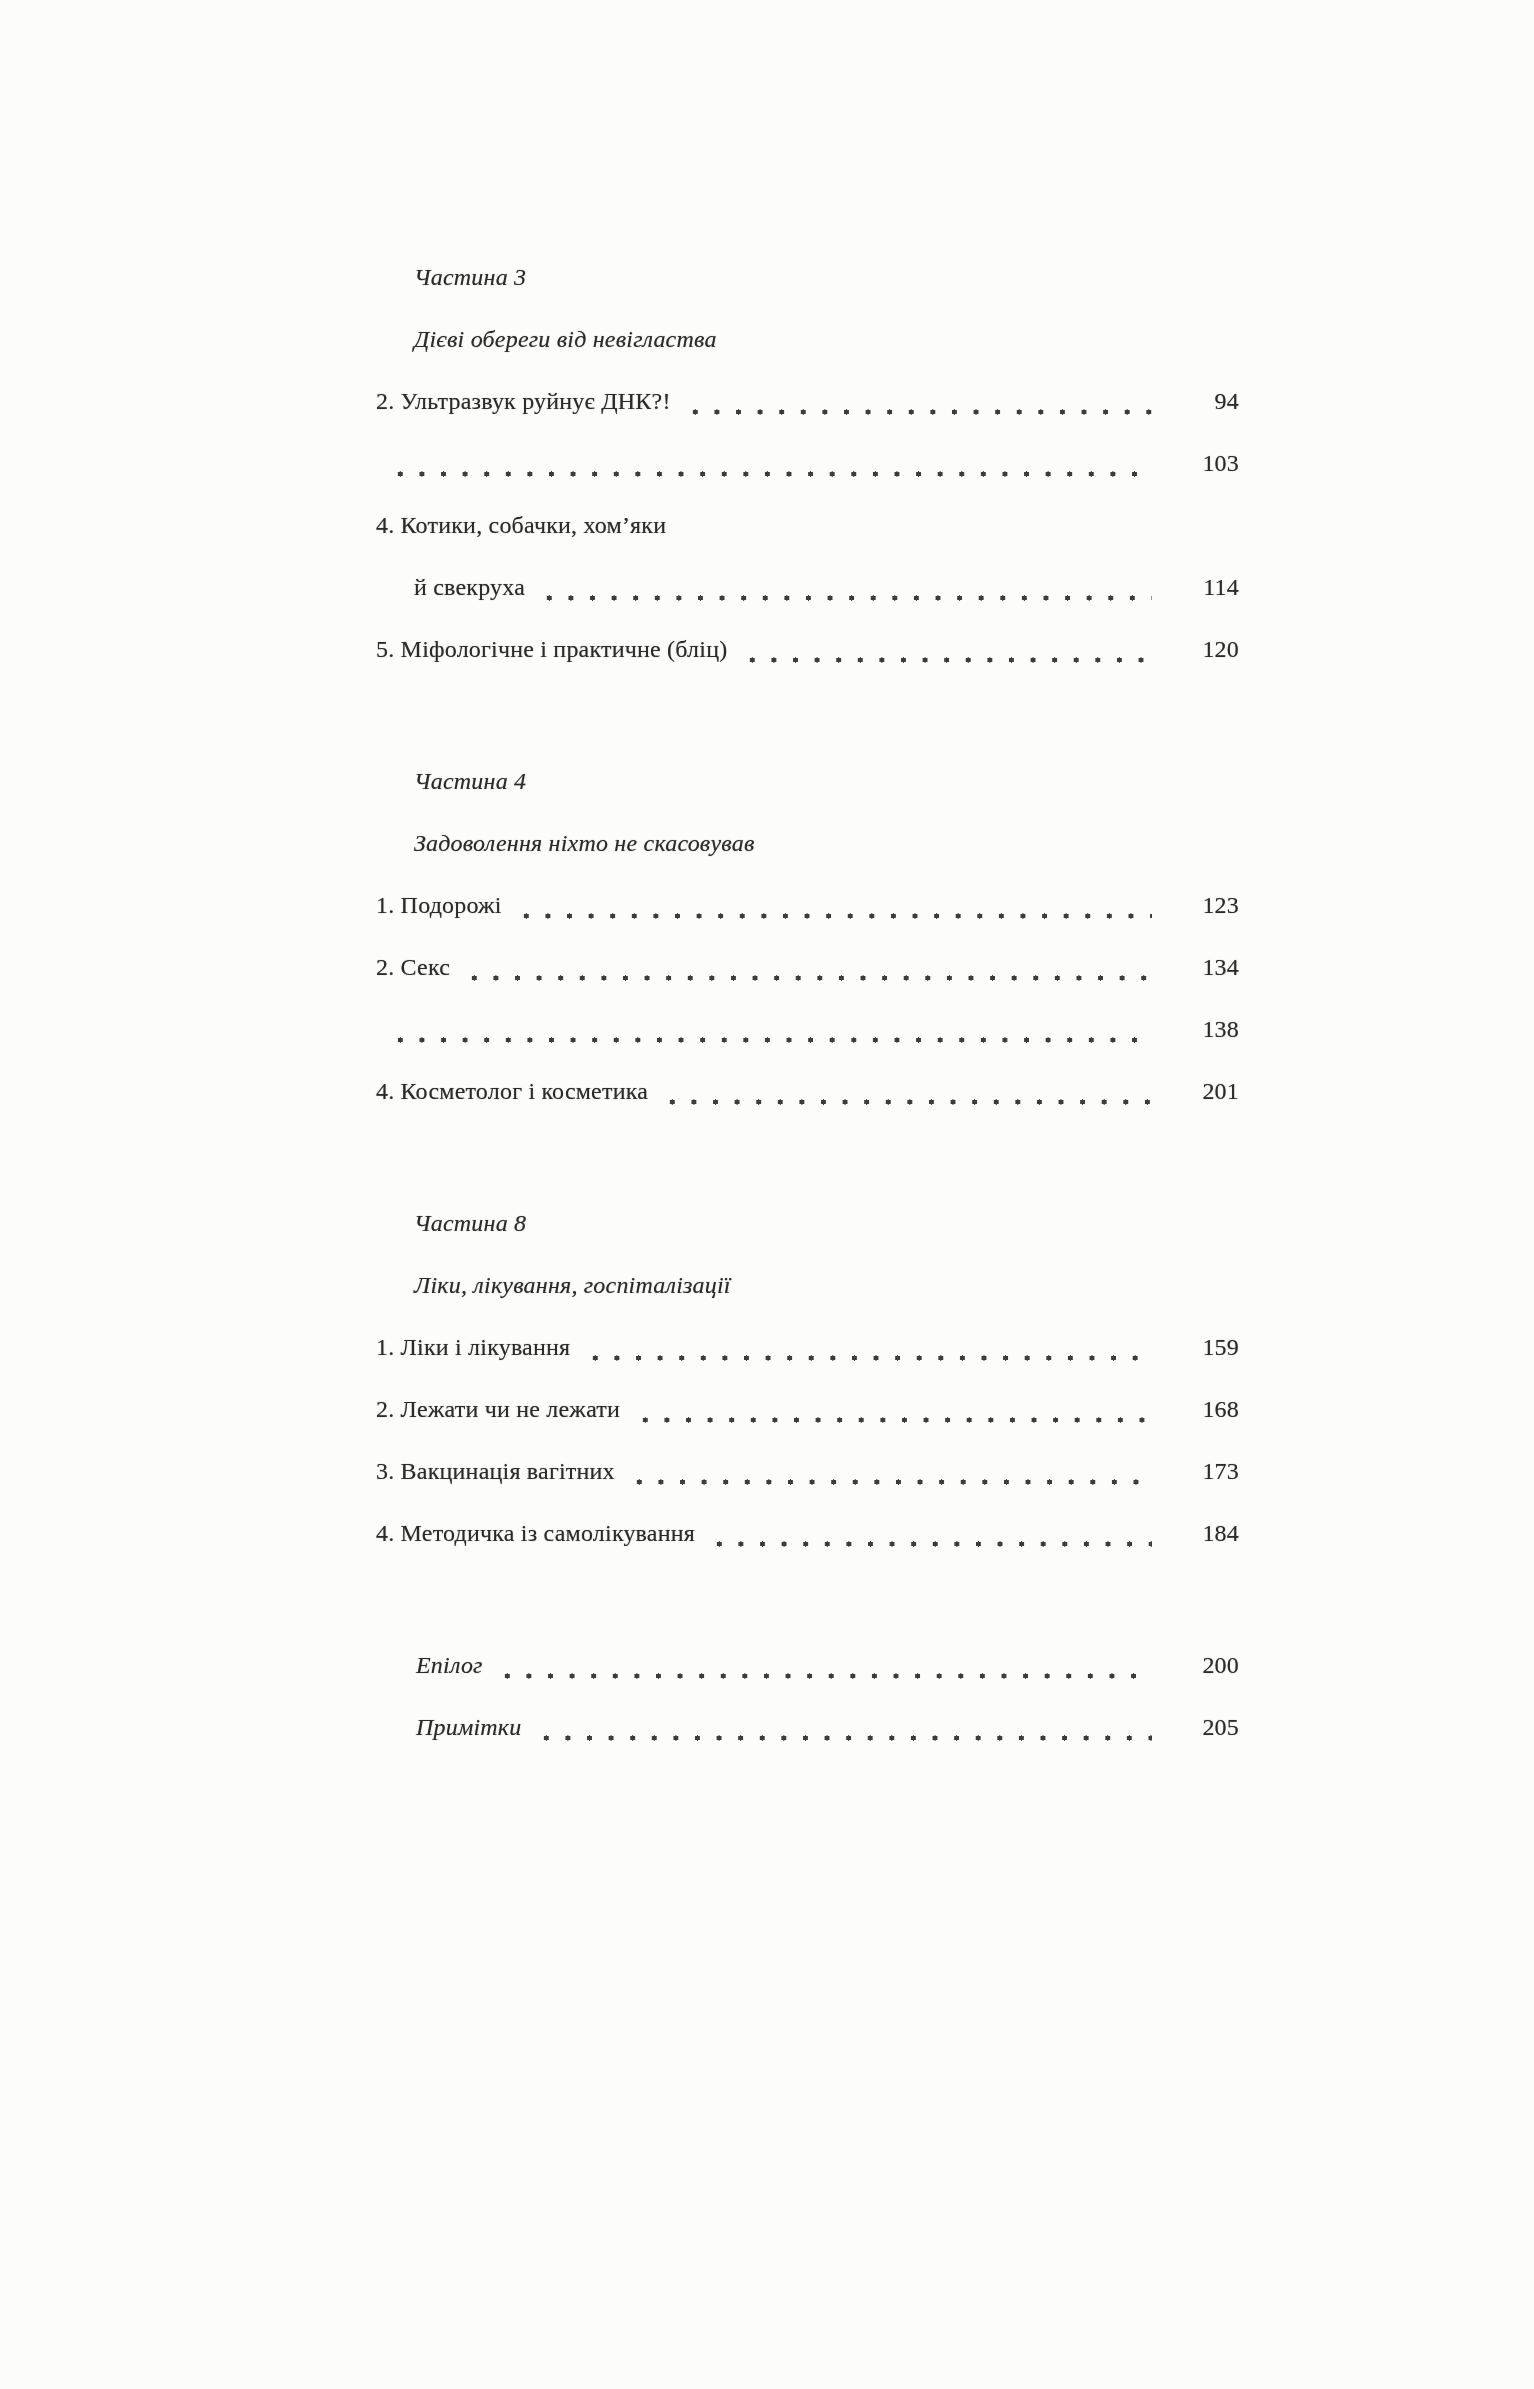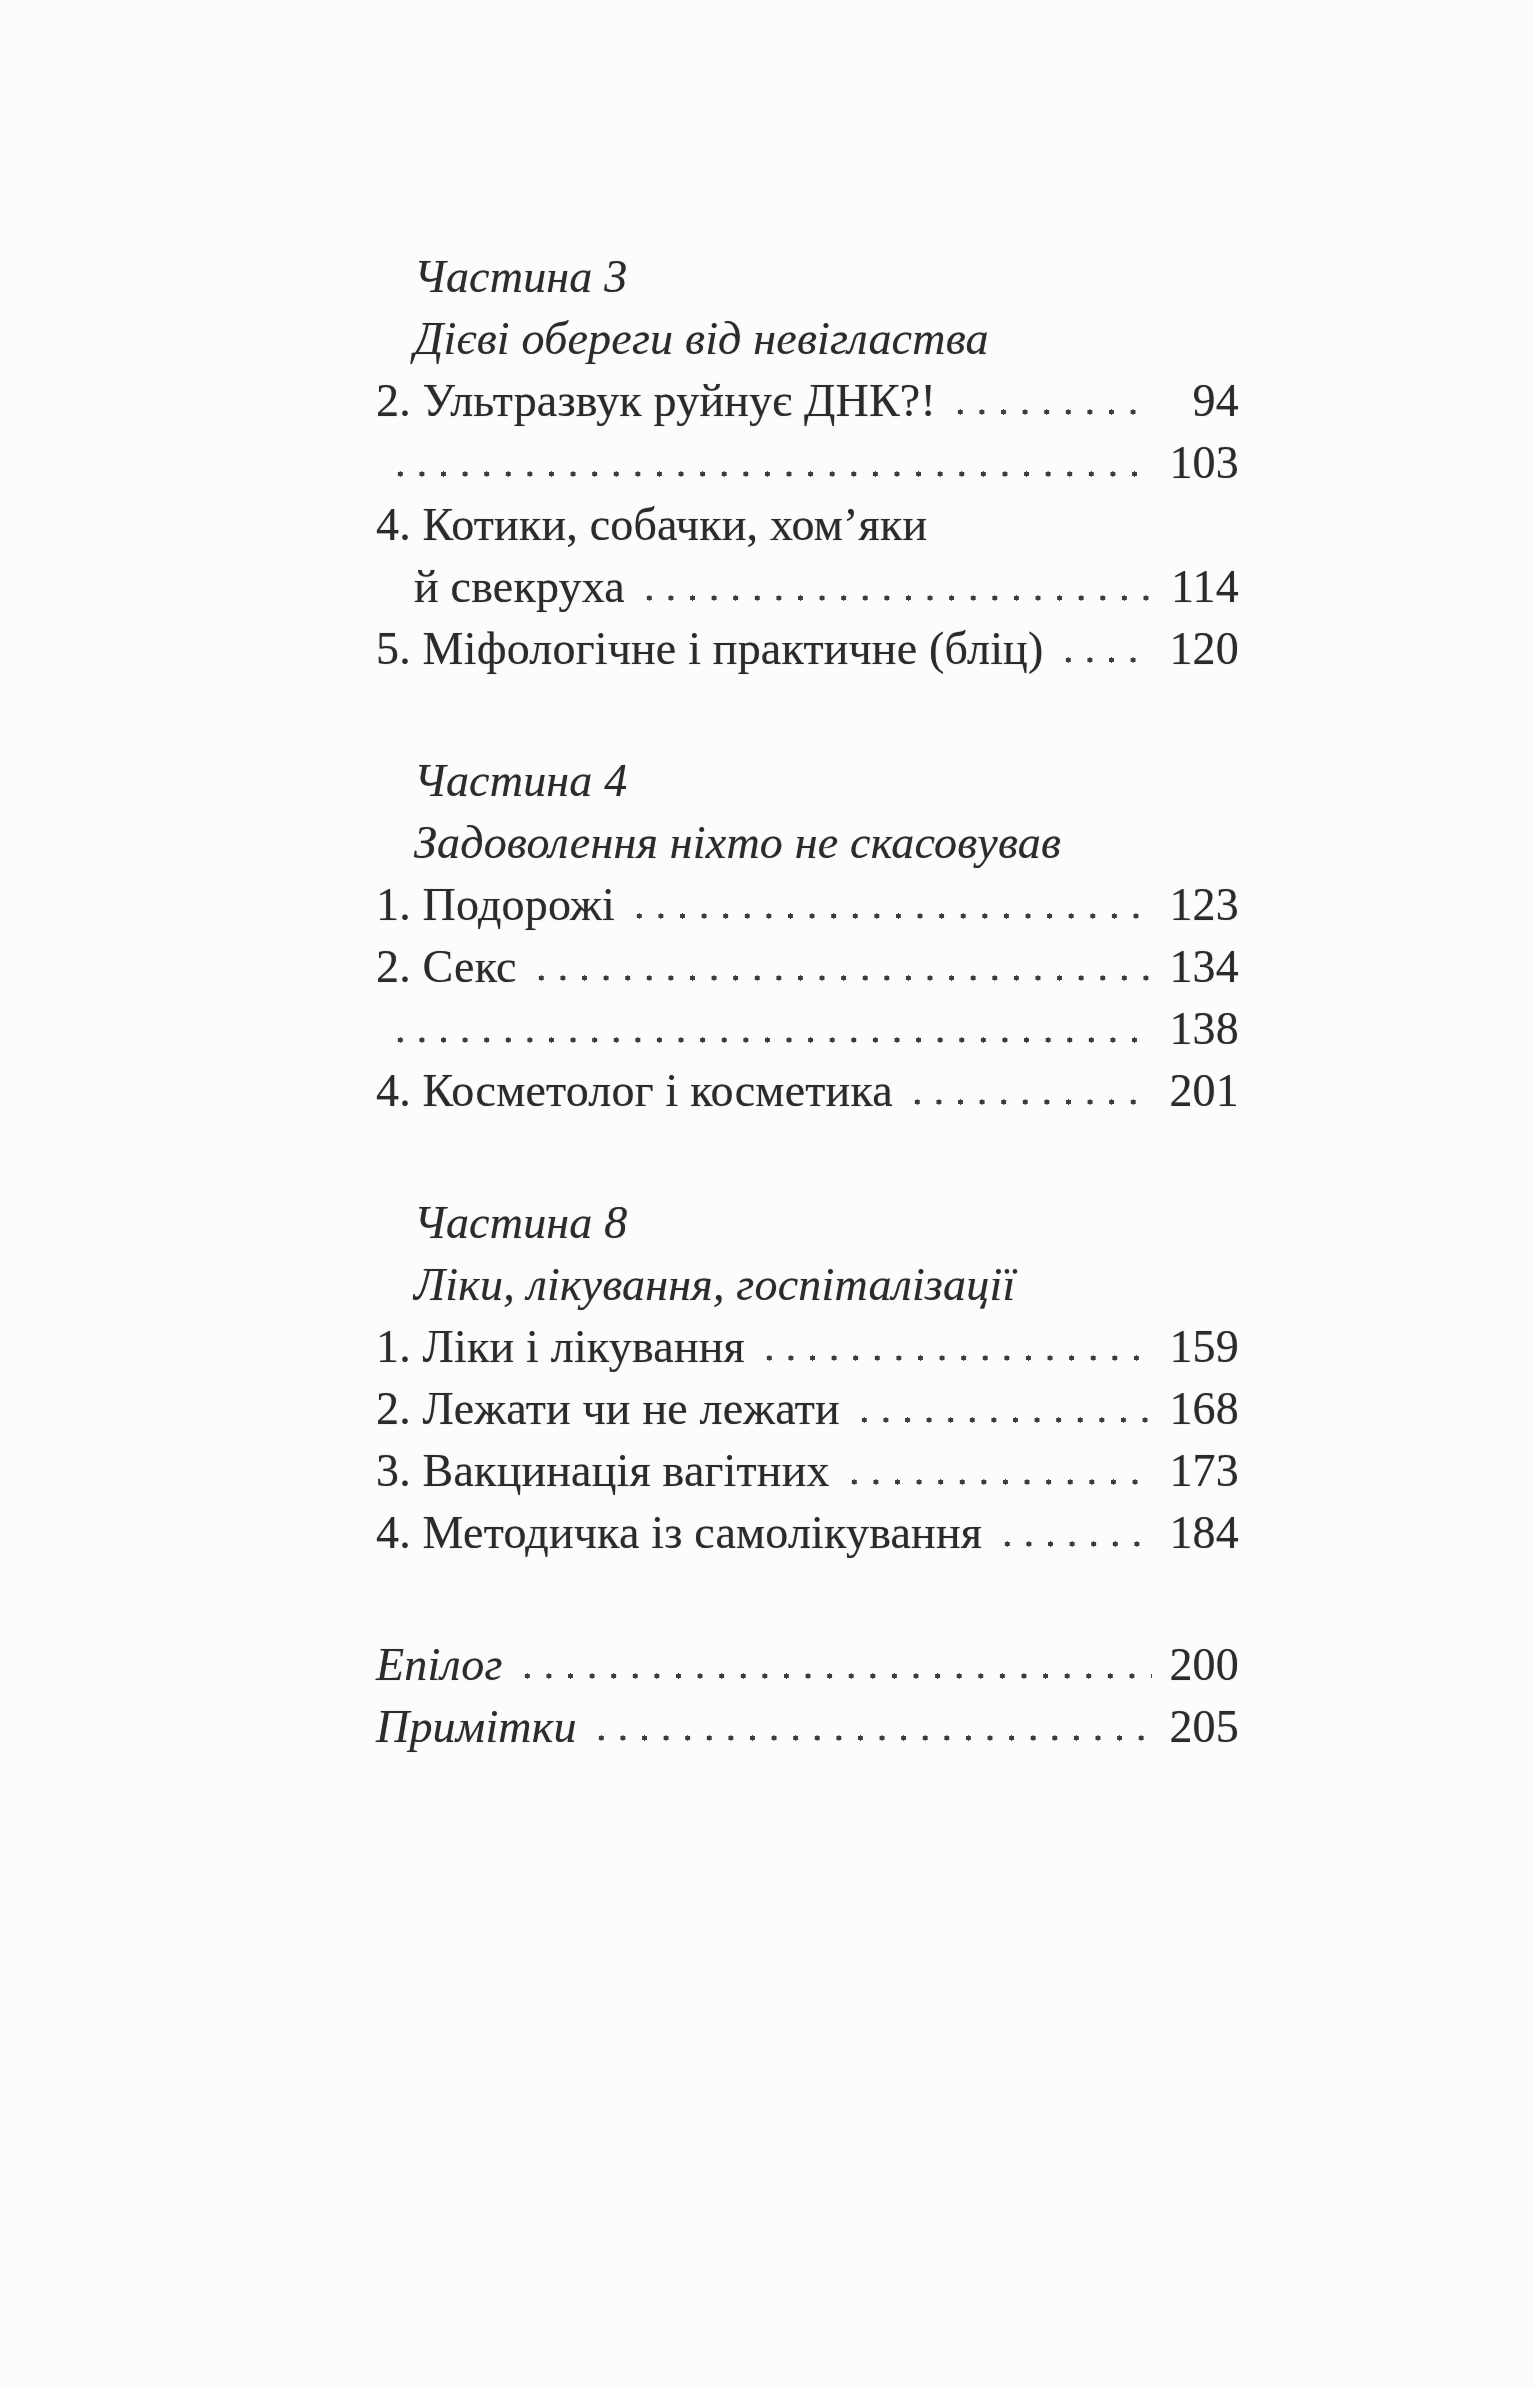--- a/index.html
+++ b/index.html
@@ -14,35 +14,35 @@
     width: 1534px;
     height: 2389px;
     overflow: hidden;
     background: #fcfcfb;
   }
   .toc {
     position: absolute;
     left: 376px;
     top: 246px;
     width: 863px;
-    font-size: 46px;
+    font-size: 24px;
     letter-spacing: 0.2px;
     text-shadow: 0 0 1px rgba(45,45,45,0.5);
   }
   .row {
     display: flex;
     align-items: stretch;
     height: 62px;
     line-height: 62px;
     white-space: nowrap;
   }
   .heading { font-style: italic; padding-left: 38px; }
   .lbl { flex: 0 0 auto; }
   .lbl.indent { padding-left: 38px; text-align: center; }
-  .footer-label { font-style: italic; }
+  .footer-label { font-style: italic; margin-left: 40px; }
   .leader {
     flex: 1 1 auto;
     height: 62px;
     margin: 0 12.8px 0 14.4px;
     background-image: radial-gradient(circle 2.6px at 10.4px 42px, #3c3c3c 98%, rgba(0,0,0,0) 100%);
     background-size: 21.6px 62px;
     background-repeat: repeat-x;
   }
   .pg { flex: 0 0 74px; text-align: right; }
   .gap { height: 70px; }

